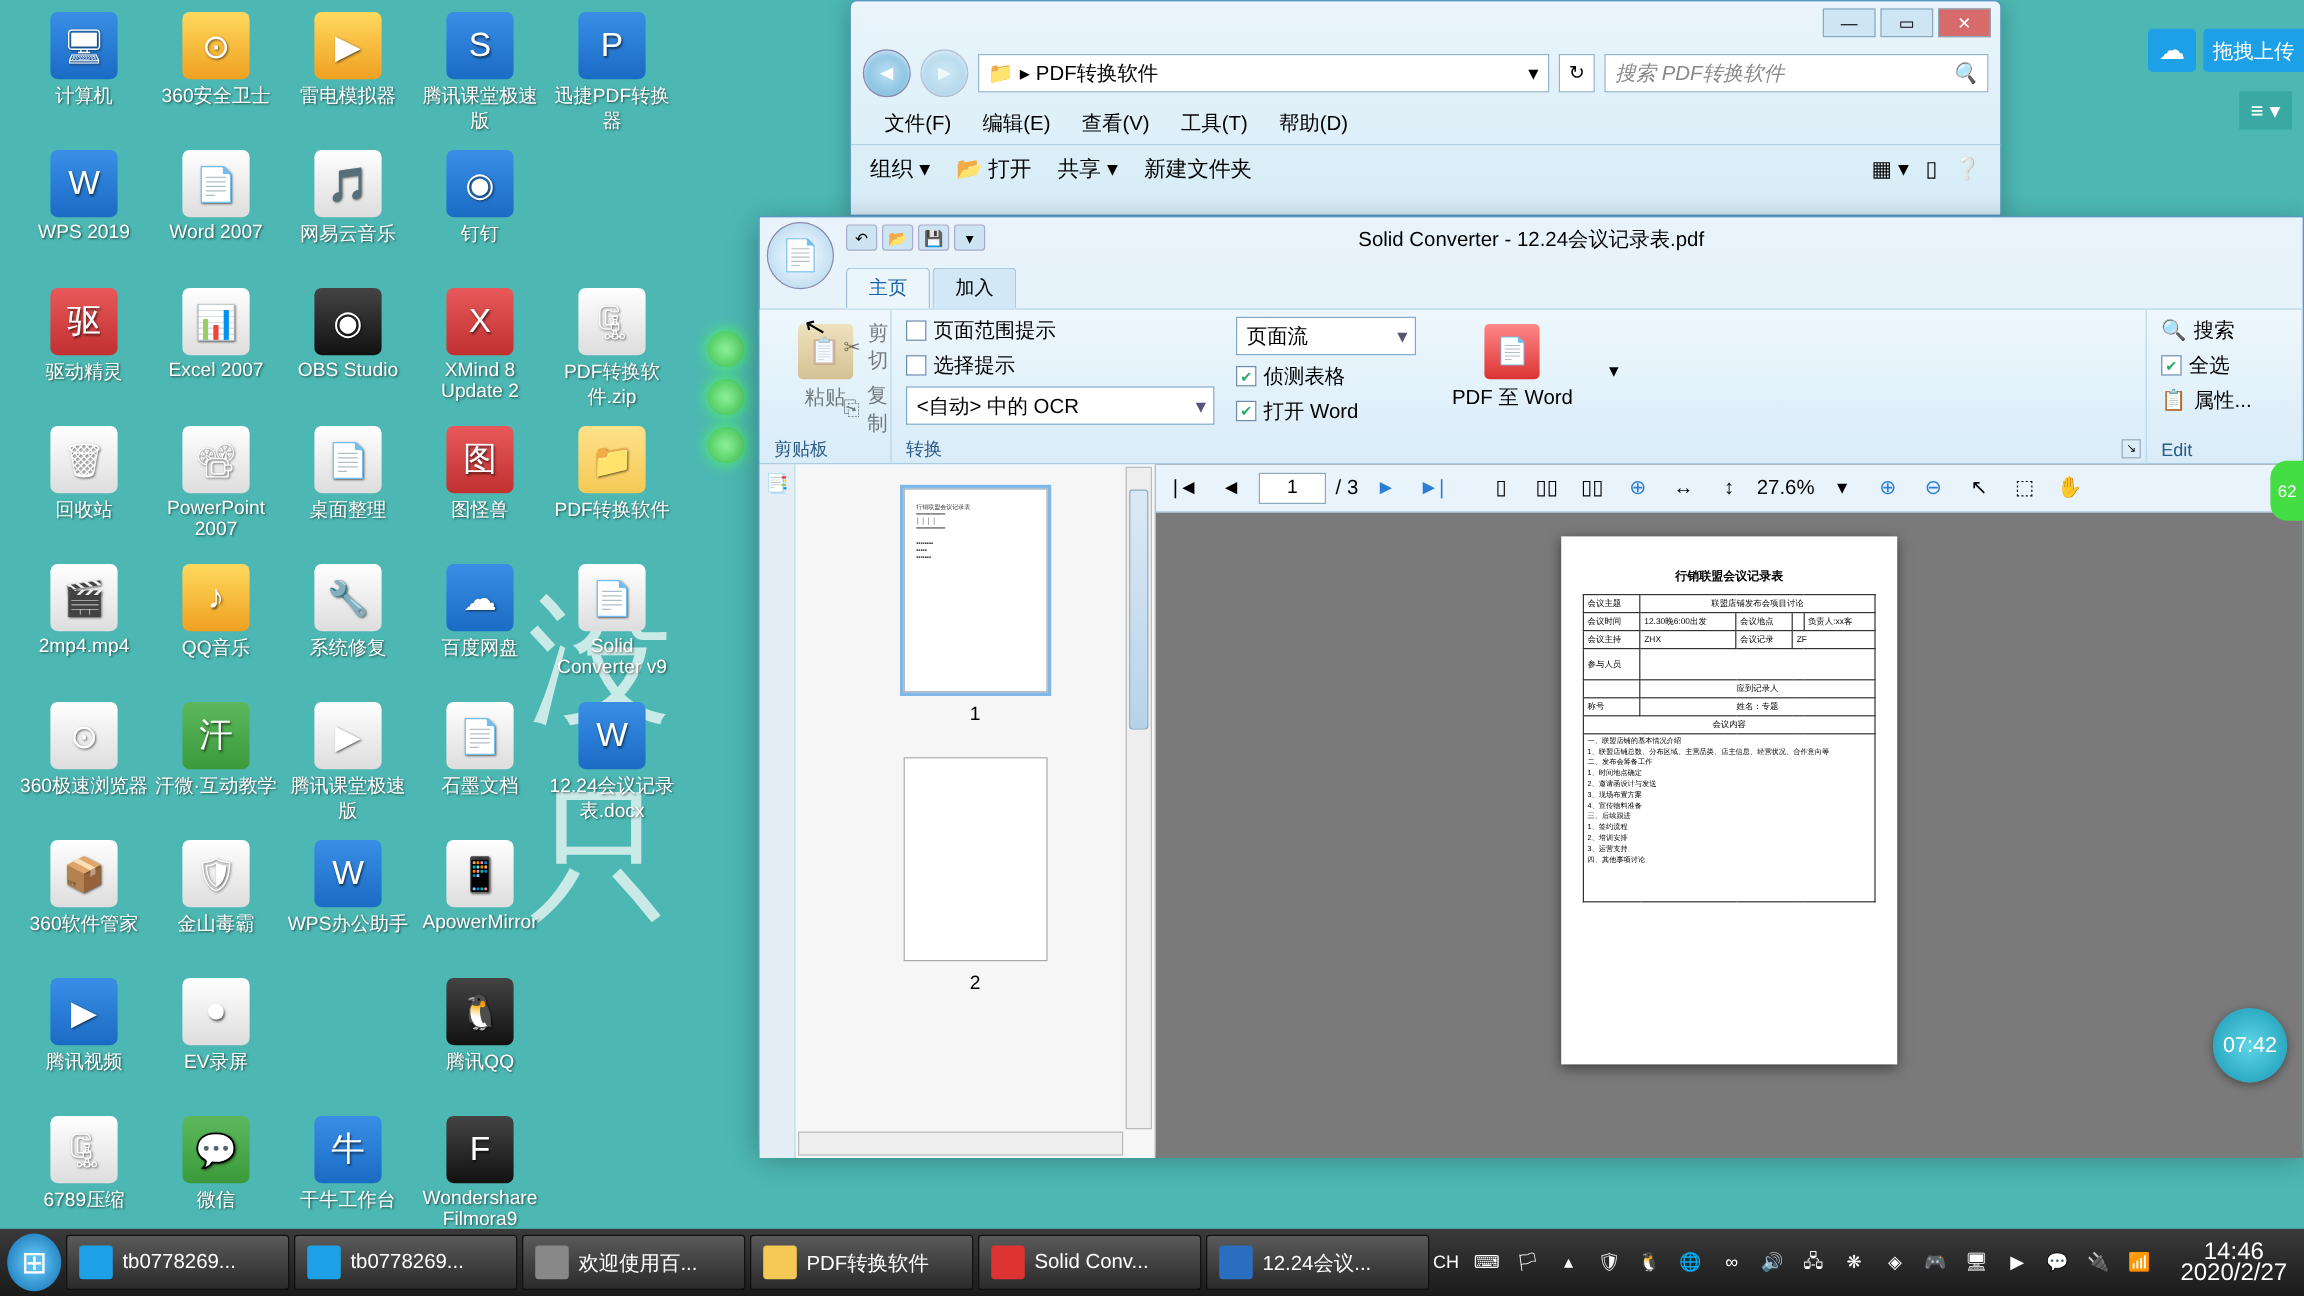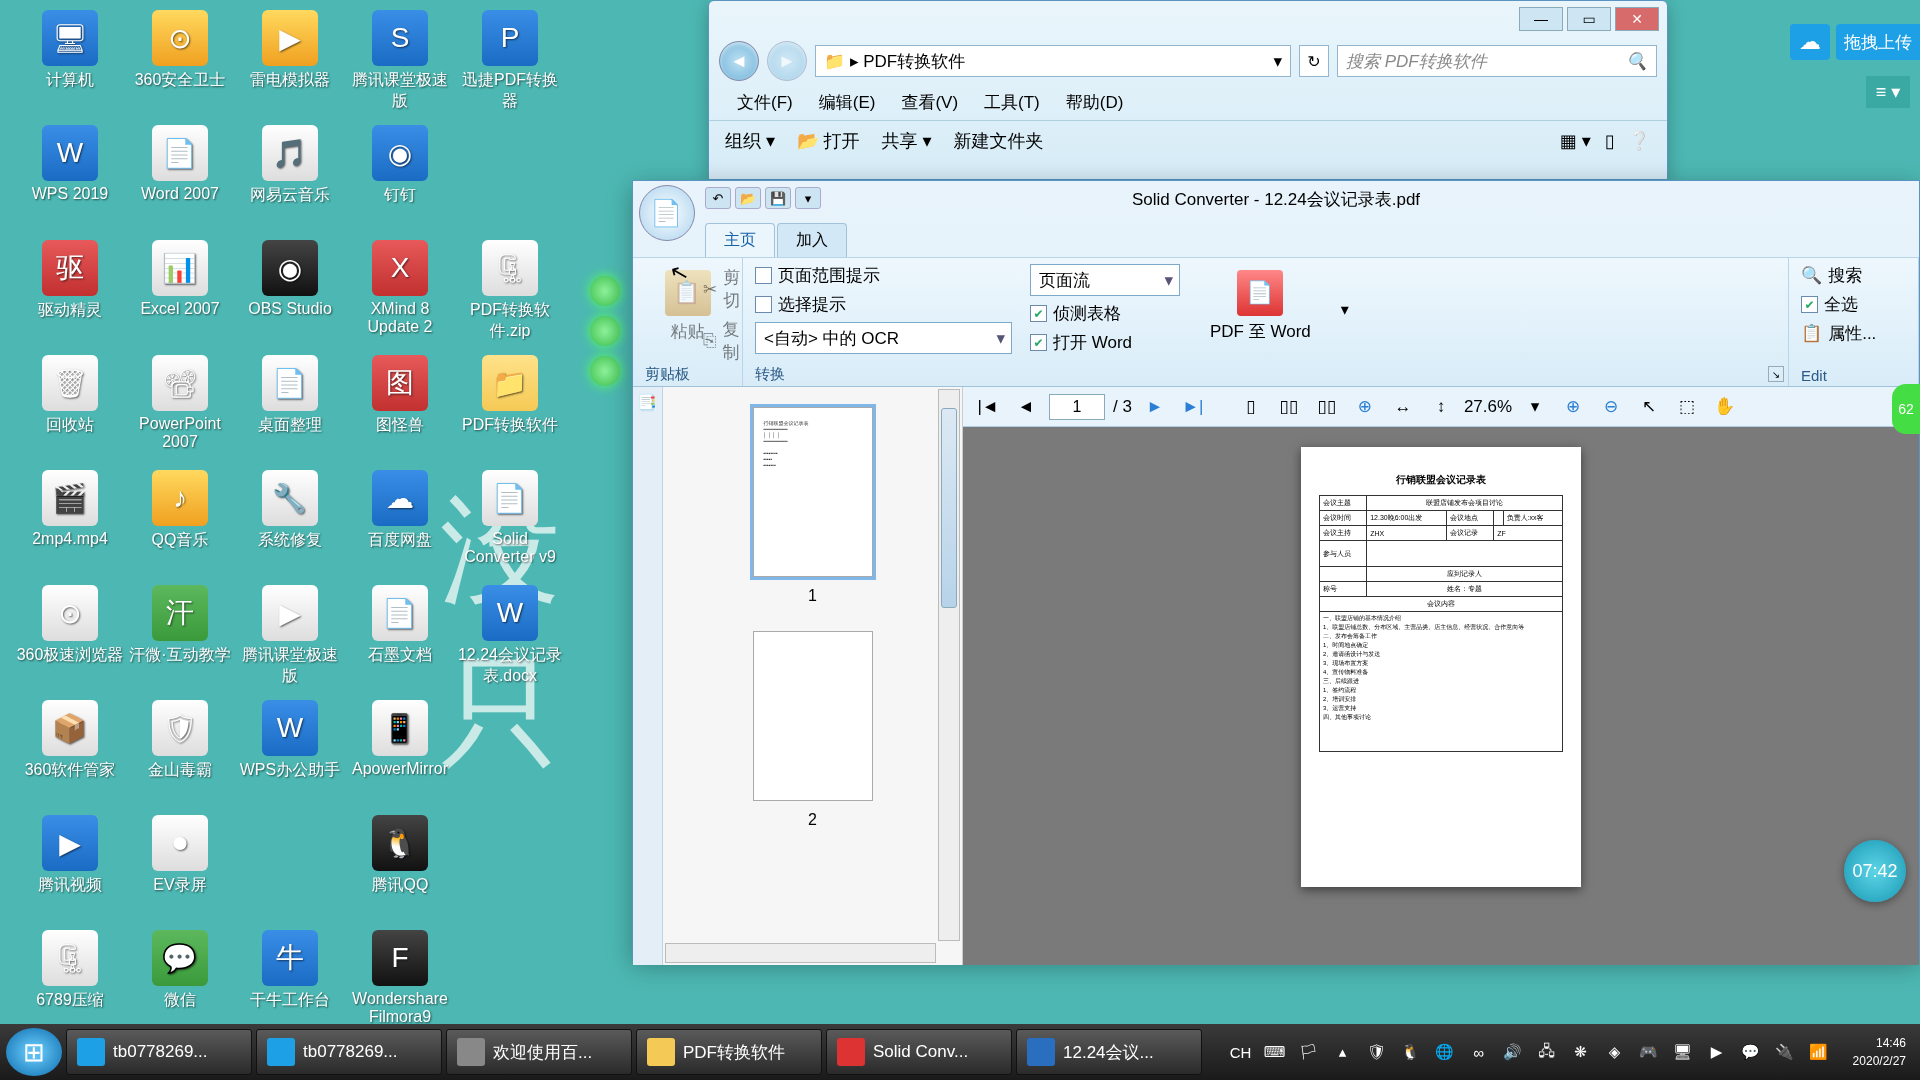--- a/index.html
+++ b/index.html
@@ -78,21 +78,21 @@
 .timebadge{position:absolute;right:14px;top:840px;width:62px;height:62px;border-radius:50%;background:radial-gradient(#5ed5e6,#1898b5);color:#fff;display:flex;align-items:center;justify-content:center;font-size:18px;box-shadow:0 2px 8px rgba(0,0,0,.4);}
 .sidebadge{position:absolute;right:0;top:384px;width:28px;height:50px;background:#4d4;border-radius:14px 0 0 14px;color:#fff;display:flex;align-items:center;justify-content:center;font-size:14px;}
 
 
 .taskbar{position:absolute;left:0;right:0;bottom:0;height:56px;background:linear-gradient(#3a3a3a,#1a1a1a);display:flex;align-items:center;padding:0 6px;gap:4px;}
 .start{width:56px;height:48px;border-radius:50%;background:radial-gradient(#5cbef0 20%,#0b6aad);display:flex;align-items:center;justify-content:center;color:#fff;font-size:26px;}
 .task{height:46px;min-width:186px;background:linear-gradient(#5a5a5a,#2a2a2a);border:1px solid #111;border-radius:3px;display:flex;align-items:center;gap:8px;padding:0 10px;color:#fff;font-size:17px;}
 .task .ti{width:28px;height:28px;background:#3a8ee6;border-radius:3px;display:flex;align-items:center;justify-content:center;font-size:15px;}
 .tray{margin-left:auto;display:flex;align-items:center;gap:14px;color:#fff;font-size:15px;padding-right:8px;}
 .tray .ic{width:20px;height:20px;display:flex;align-items:center;justify-content:center;}
-.clock{text-align:right;line-height:18px;font-size:12px;margin-left:10px;}
+.clock{text-align:center;line-height:18px;font-size:20px;margin-left:10px;}
 
 .bgtext{position:absolute;left:440px;top:470px;color:rgba(255,255,255,.7);font-size:120px;font-weight:300;letter-spacing:4px;pointer-events:none;}
 .cursor{position:absolute;left:670px;top:260px;font-size:22px;color:#000;pointer-events:none;transform:rotate(-15deg);}
 </style>
 </head>
 <body>
 
 <div class="bgtext">没<br>只</div>
 
 <div class="desktop" id="desk">

